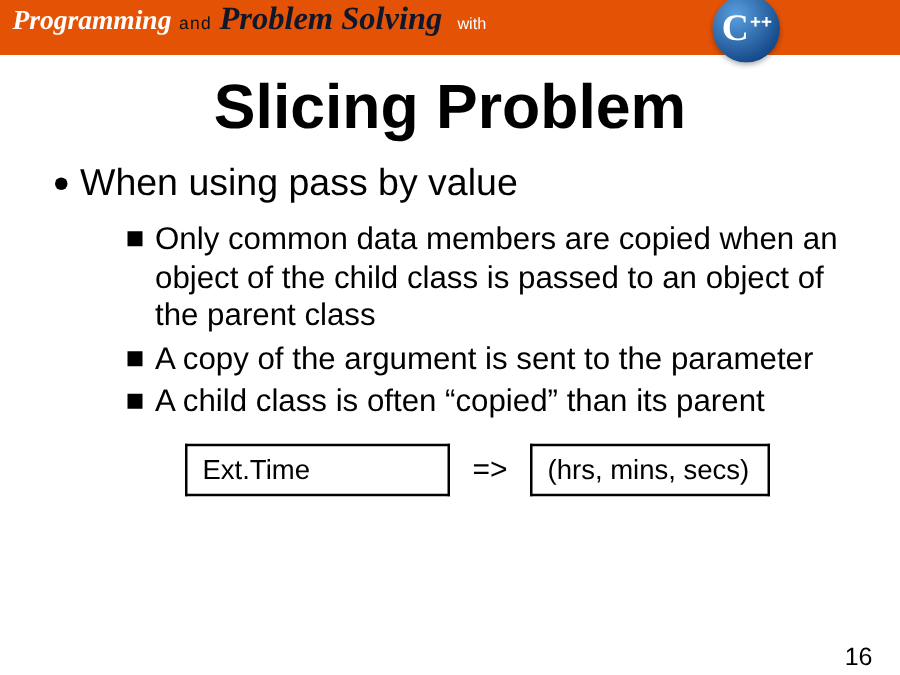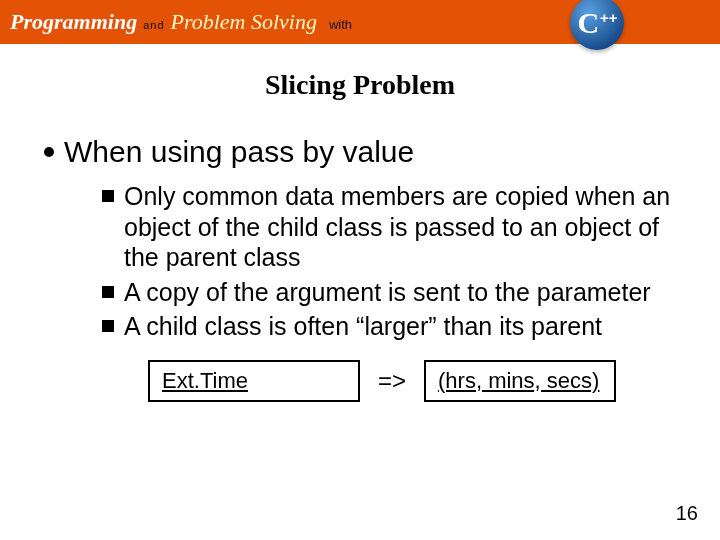--- a/index.html
+++ b/index.html
@@ -1,55 +1,55 @@
 <!DOCTYPE html>
 <html><head>
 <meta charset="utf-8">
 <style>
   * { margin: 0; padding: 0; box-sizing: border-box; }
   html, body { width: 720px; height: 540px; font-family: Arial, Helvetica, sans-serif; background: #fff; }
   .slide { width: 720px; height: 540px; position: relative; }
   .banner {
     width: 100%; height: 44px; background: #e35205;
-    display: flex; align-items: center; padding-left: 10px;
+    display: flex; padding-left: 10px;
     position: relative;
   }
   .banner-text { display: flex; align-items: baseline; gap: 6px; }
   .word-prog { font-family: "Times New Roman", serif; font-style: italic; font-weight: bold; color: #fff; font-size: 22px; }
-  .word-and { font-family: Arial, sans-serif; color: #111; font-size: 11px; letter-spacing: 1px; }
-  .word-ps { font-family: "Times New Roman", serif; font-style: italic; font-weight: normal; color: #fef9c3; font-size: 22px; }
-  .word-with { font-family: Arial, sans-serif; color: #0f172a; font-size: 13px; margin-left: 6px; }
+  .word-and { font-family: Arial, sans-serif; color: #111; font-size: 14px; letter-spacing: 1px; }
+  .word-ps { font-family: "Times New Roman", serif; font-style: italic; font-weight: bold; color: #0f172a; font-size: 26px; }
+  .word-with { font-family: Arial, sans-serif; color: #ffffff; font-size: 13px; margin-left: 6px; }
   .cpp-badge {
     position: absolute; right: 96px; top: -4px;
     width: 54px; height: 54px; border-radius: 50%;
     background: radial-gradient(circle at 35% 30%, #5aa0e0 0%, #1a4f8f 70%, #0d3268 100%);
     display: flex; align-items: center; justify-content: center;
     box-shadow: 0 2px 4px rgba(0,0,0,0.3);
   }
   .cpp-c { font-family: "Times New Roman", serif; font-weight: bold; color: #fff; font-size: 30px; line-height: 1; }
   .cpp-pp { font-family: Arial, sans-serif; font-weight: bold; color: #fff; font-size: 15px; position: relative; top: -6px; left: 1px; }
   .title {
-    font-family: Liberation Serif, serif; font-weight: bold;
-    font-size: 28px; text-align: center; margin-top: 25px;
+    font-family: Liberation Sans, sans-serif; font-weight: bold;
+    font-size: 50px; text-align: center; margin-top: 12px;
   }
   .content { padding: 10px 44px 0 44px; }
-  .lvl1 { display: flex; gap: 10px; margin-top: 24px; }
+  .lvl1 { display: flex; gap: 10px; margin-top: 6px; }
   .disc { width: 10px; height: 10px; border-radius: 50%; background: #000; flex: 0 0 auto; margin-top: 12px; }
   .lvl1-text { font-size: 30px; }
   .lvl2-wrap { margin: 12px 0 0 58px; }
   .lvl2 { display: flex; gap: 10px; margin-top: 4px; }
   .sq { width: 12px; height: 12px; background: #000; flex: 0 0 auto; margin-top: 9px; }
   .lvl2-text { font-size: 25px; line-height: 1.22; }
   .tables { display: flex; align-items: center; margin: 18px 0 0 104px; gap: 18px; }
-  table.box { border-collapse: collapse; text-decoration: underline; }
+  table.box { border-collapse: collapse; }
   table.box td { border: 2px solid #000; padding: 6px 12px; font-size: 22px; vertical-align: top; }
   .col-ext { width: 210px; }
   .col-time { width: 190px; }
   .arrow { font-size: 24px; }
-  .pagenum { position: absolute; right: 22px; bottom: 15px; font-size: 20px; }
+  .pagenum { position: absolute; right: 22px; bottom: 2px; font-size: 20px; }
 </style>
 </head>
 <body>
 
 <div class="slide">
   <div class="banner">
     <div class="banner-text">
       <span class="word-prog">Programming</span>
       <span class="word-and">and</span>
       <span class="word-ps">Problem Solving</span>
@@ -72,21 +72,21 @@
       <div class="lvl2">
         <span class="sq"></span>
         <span class="lvl2-text">Only common data members are copied when an object of the child class is passed to an object of the parent class</span>
       </div>
       <div class="lvl2">
         <span class="sq"></span>
         <span class="lvl2-text">A copy of the argument is sent to the parameter</span>
       </div>
       <div class="lvl2">
         <span class="sq"></span>
-        <span class="lvl2-text">A child class is often “larger” than its parent</span>
+        <span class="lvl2-text">A child class is often “copied” than its parent</span>
       </div>
     </div>
 
     <div class="tables">
       <table class="box">
         <tbody>
             <tr>
               <td class="col-ext">Ext.Time</td>
             </tr>
       </tbody>

